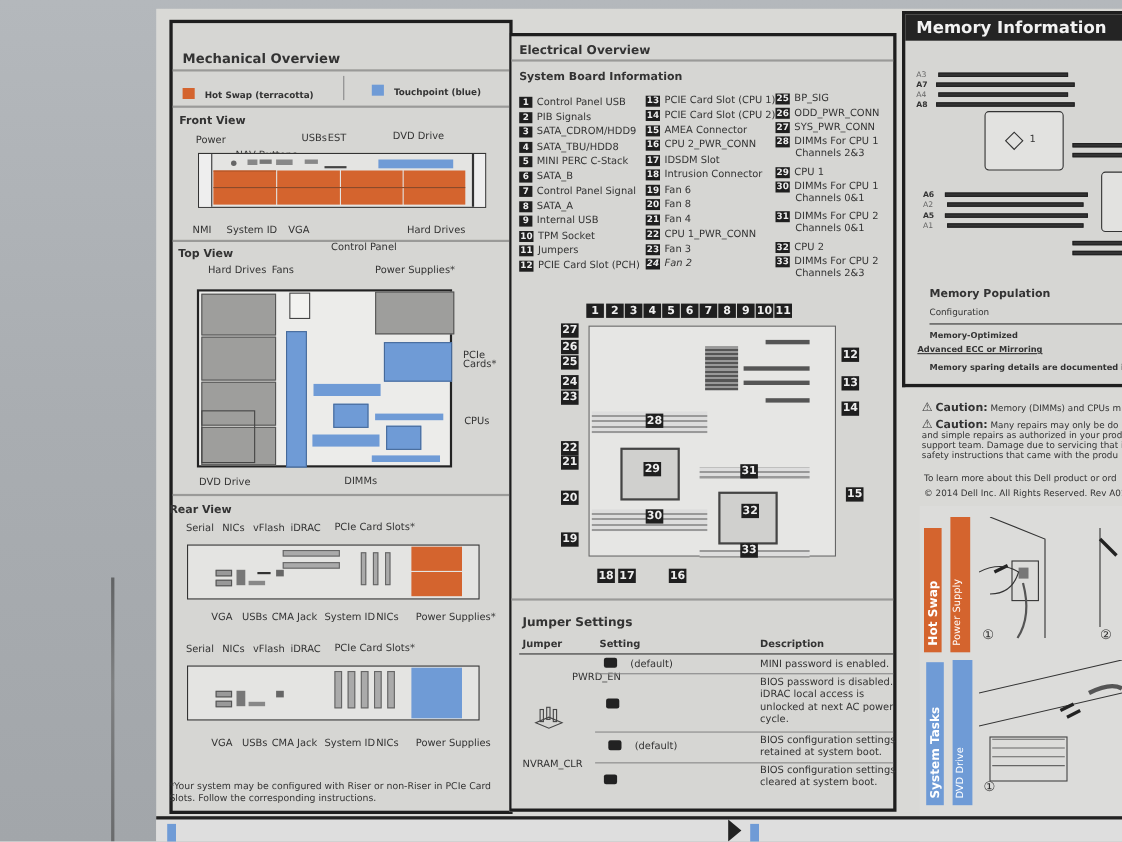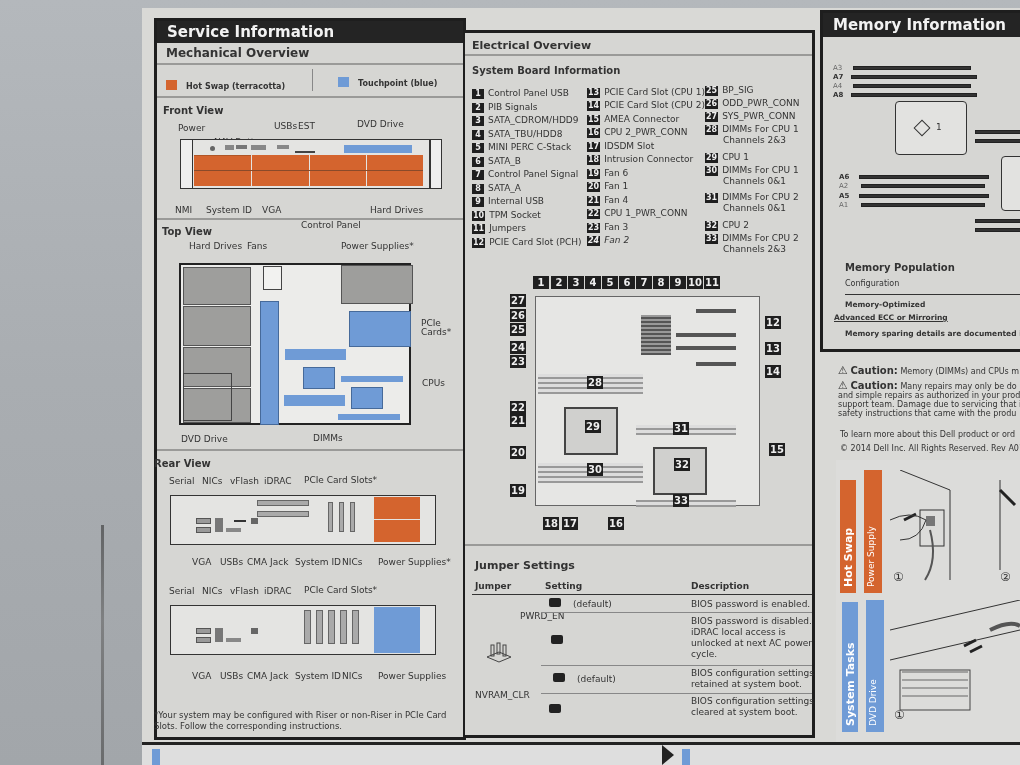--- a/index.html
+++ b/index.html
@@ -42,21 +42,20 @@
     position: absolute; color: #fff; font-size: 11px; font-weight: bold;
     writing-mode: vertical-rl; transform: rotate(180deg); text-align: left; padding: 6px 2px;
   }
 </style>
 </head>
 <body>
 
 <div class="paper"></div>
 
 <div class="panel" style="left:154px;top:18px;width:312px;height:722px;">
-  <div class="titlebar" style="font-size:15px;">Service Information</div>
 
   <div class="sub-h" style="left:9px;top:25px;">Mechanical Overview</div>
   <div class="hr" style="left:0;right:0;top:42px;"></div>
 
   <div style="position:absolute;left:9px;top:53px;">
     <span style="display:inline-block;width:11px;height:10px;background:#d4642e;vertical-align:middle;"></span>
     <span class="lbl" style="position:static;font-size:8px;font-weight:bold;margin-left:4px;">Hot Swap (terracotta)</span>
   </div>
   <div class="line" style="left:155px;top:48px;width:1px;height:22px;background:#888;"></div>
   <div style="position:absolute;left:181px;top:50px;">
@@ -199,21 +198,21 @@
   <div class="sbi" style="left:7px;top:190px;"><span class="num">11</span><span>Jumpers</span></div>
   <div class="sbi" style="left:7px;top:204px;"><span class="num">12</span><span>PCIE Card Slot (PCH)</span></div>
 
   <div class="sbi" style="left:122px;top:54px;"><span class="num">13</span><span>PCIE Card Slot (CPU 1)</span></div>
   <div class="sbi" style="left:122px;top:67px;"><span class="num">14</span><span>PCIE Card Slot (CPU 2)</span></div>
   <div class="sbi" style="left:122px;top:81px;"><span class="num">15</span><span>AMEA Connector</span></div>
   <div class="sbi" style="left:122px;top:94px;"><span class="num">16</span><span>CPU 2_PWR_CONN</span></div>
   <div class="sbi" style="left:122px;top:108px;"><span class="num">17</span><span>IDSDM Slot</span></div>
   <div class="sbi" style="left:122px;top:121px;"><span class="num">18</span><span>Intrusion Connector</span></div>
   <div class="sbi" style="left:122px;top:135px;"><span class="num">19</span><span>Fan 6</span></div>
-  <div class="sbi" style="left:122px;top:148px;"><span class="num">20</span><span>Fan 1</span></div>
+  <div class="sbi" style="left:122px;top:148px;"><span class="num">20</span><span>Fan 8</span></div>
   <div class="sbi" style="left:122px;top:162px;"><span class="num">21</span><span>Fan 4</span></div>
   <div class="sbi" style="left:122px;top:175px;"><span class="num">22</span><span>CPU 1_PWR_CONN</span></div>
   <div class="sbi" style="left:122px;top:189px;"><span class="num">23</span><span>Fan 3</span></div>
   <div class="sbi" style="left:122px;top:202px;font-style:italic;"><span class="num">24</span><span>Fan 2</span></div>
 
   <div class="sbi" style="left:240px;top:52px;"><span class="num">25</span><span>BP_SIG</span></div>
   <div class="sbi" style="left:240px;top:65px;"><span class="num">26</span><span>ODD_PWR_CONN</span></div>
   <div class="sbi" style="left:240px;top:78px;"><span class="num">27</span><span>SYS_PWR_CONN</span></div>
   <div class="sbi" style="left:240px;top:91px;line-height:11px;"><span class="num">28</span><span>DIMMs For CPU 1</span><br><span style="padding-left:18px;">Channels 2&amp;3</span></div>
   <div class="sbi" style="left:240px;top:119px;"><span class="num">29</span><span>CPU 1</span></div>
@@ -285,21 +284,21 @@
         <rect x="6" y="4" width="3" height="11" fill="none" stroke="#444"></rect>
         <rect x="12" y="2" width="3" height="11" fill="none" stroke="#444"></rect>
         <rect x="18" y="4" width="3" height="11" fill="none" stroke="#444"></rect>
       </svg>
   </div>
   <div class="jrow" style="left:10px;top:657px;">NVRAM_CLR</div>
 
   <div>
     <span style="position:absolute;left:84px;top:565px;width:12px;height:9px;background:#222;border-radius:2px;"></span>
     <div class="jrow" style="left:108px;top:566px;">(default)</div>
-    <div class="jrow" style="left:226px;top:566px;width:122px;">BIOS password is enabled.</div>
+    <div class="jrow" style="left:226px;top:566px;width:122px;">MINI password is enabled.</div>
   </div>
   <div class="line" style="left:76px;top:579px;width:271px;height:1px;background:#888;"></div>
   <div>
     <span style="position:absolute;left:86px;top:602px;width:12px;height:9px;background:#222;border-radius:2px;"></span>
     <div class="jrow" style="left:226px;top:583px;width:122px;line-height:11px;">BIOS password is disabled. iDRAC local access is unlocked at next AC power cycle.</div>
   </div>
   <div class="line" style="left:76px;top:632px;width:271px;height:1px;background:#888;"></div>
   <div>
     <span style="position:absolute;left:88px;top:640px;width:12px;height:9px;background:#222;border-radius:2px;"></span>
     <div class="jrow" style="left:112px;top:641px;">(default)</div>

